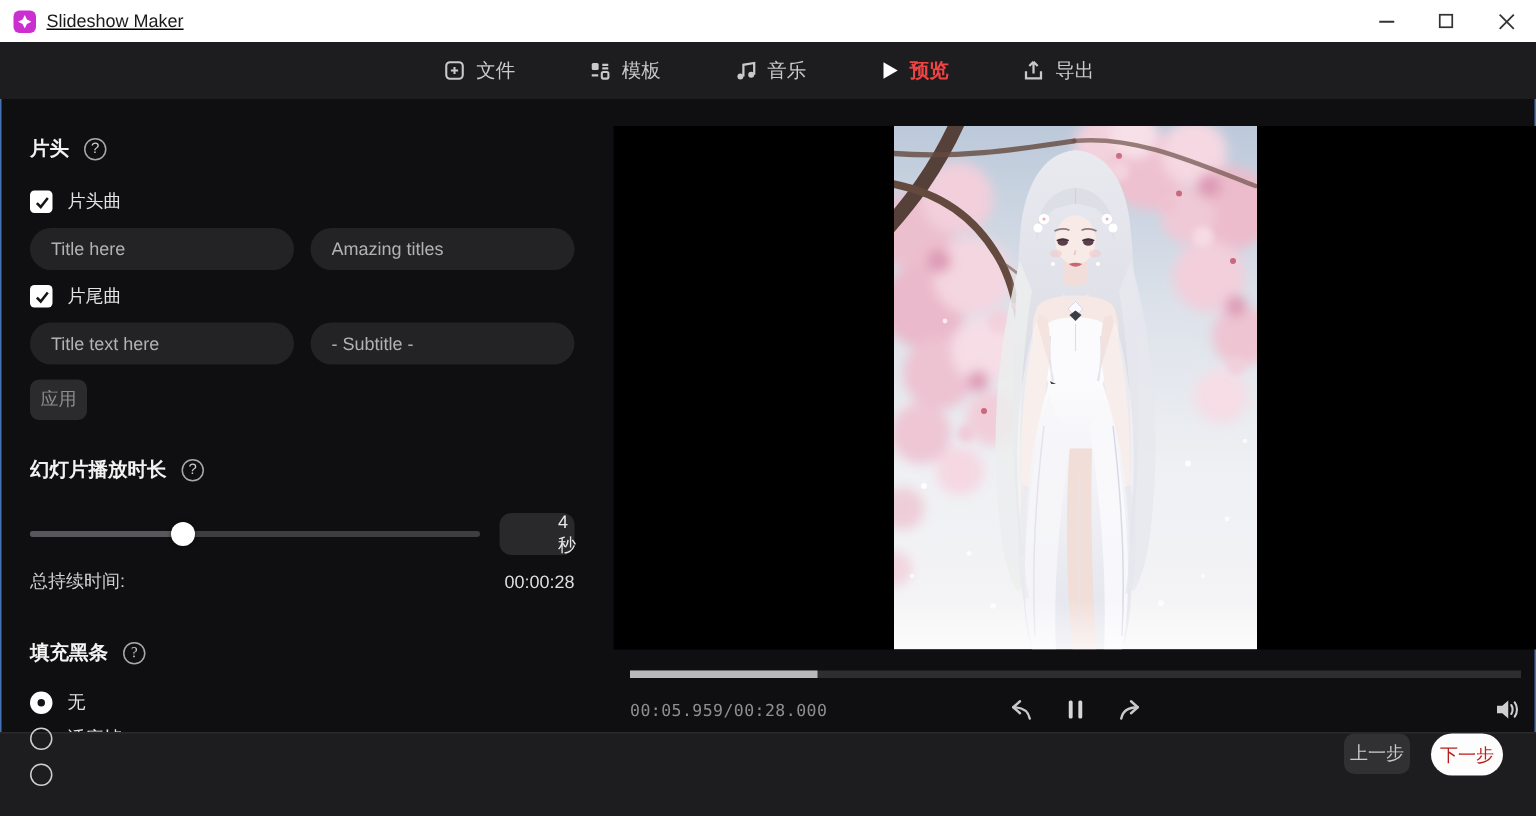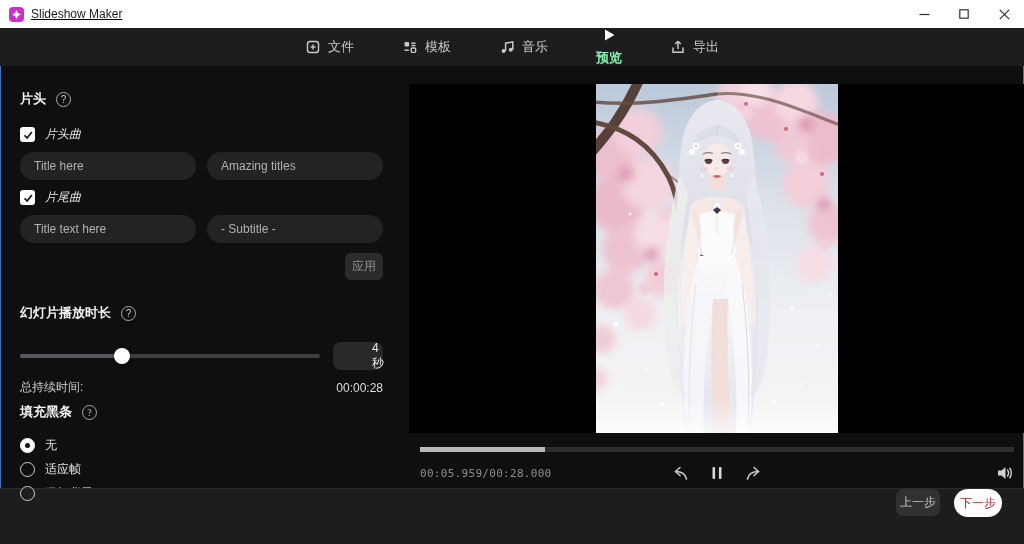--- a/index.html
+++ b/index.html
@@ -14,54 +14,54 @@
   .titlebar-spacer { flex:1; }
   .win-btn { width:40px; height:28px; display:flex; align-items:center; justify-content:center; cursor:default; }
   .win-btn svg { display:block; }
 
   
   .navbar { height:38px; background:#1d1d20; display:flex; align-items:center; justify-content:center; gap:48px; flex:0 0 auto; }
   .nav-item { display:flex; align-items:center; gap:7px; color:#c9c9cb; font-size:13px; cursor:default; }
   .nav-item svg { display:block; }
   .nav-item .stk { stroke:#c9c9cb; }
   .nav-item .fil { fill:#c9c9cb; }
-  .nav-item.active { color:#86efac; font-weight:700;flex-direction:column; }
+  .nav-item.active { color:#ef4444; font-weight:700; }
   .nav-item.active .fil { fill:#ffffff; }
 
   
   .main { flex:1 1 auto; display:flex; min-height:0; }
   .left-panel { width:409px; flex:0 0 auto; padding:24px 20px 0 20px; }
 
   .section-heading { display:flex; align-items:center; gap:10px; margin-bottom:0; }
   .section-heading .h-label { color:#f2f2f2; font-size:13px; font-weight:700; }
   .help-icon { width:15px; height:15px; border:1px solid #a8a8aa; border-radius:50%; color:#c9c9c9; font-size:10px; line-height:13px; text-align:center; display:inline-block; }
 
   .check-row { display:flex; align-items:center; gap:10px; margin-top:18px; }
   .checkbox { width:15px; height:15px; border-radius:3px; background:#ffffff; display:flex; align-items:center; justify-content:center; }
-  .check-row .c-label { color:#e3e3e3; font-size:12px;font-style:italic; }
+  .check-row .c-label { color:#e3e3e3; font-size:12px; }
 
   .input-row { display:flex; gap:11px; margin-top:9px; }
   .text-input { width:176px; height:28px; border-radius:14px; background:#232325; border:none; outline:none; color:#d6d6d6; font-size:12px; padding:0 14px; font-family:"Liberation Sans","DejaVu Sans",sans-serif; }
   .text-input::placeholder { color:#b2b2b4; opacity:1; }
 
-  .apply-row { display:flex; justify-content:flex-end; margin-top:10px; width:363px; }
+  .apply-row { display:flex; justify-content:flex-start; margin-top:10px; width:363px; }
   .apply-btn { width:38px; height:27px; border-radius:6px; background:#2b2b2e; border:none; color:#8e8e90; font-size:12px; cursor:default; }
 
   .duration-heading { margin-top:24px; }
   .slider-row { display:flex; align-items:center; margin-top:20px; width:363px; }
   .slider { position:relative; flex:1; height:16px; cursor:default; }
   .slider-track { position:absolute; top:6px; left:0; right:0; height:4px; border-radius:2px; background:#3e3e41; }
   .slider-fill { position:absolute; top:6px; left:0; height:4px; border-radius:2px; background:#58585c; }
   .slider-thumb { position:absolute; top:0; width:16px; height:16px; border-radius:50%; background:#ffffff; transform:translateX(-50%); box-shadow:0 0 3px rgba(0,0,0,.5); }
   .value-box { width:50px; height:28px; margin-left:13px; border-radius:8px; background:#29292c; color:#e8e8e8; font-size:12px; display:flex; align-items:center; justify-content:center;padding-left:40px; }
   .total-row { display:flex; justify-content:space-between; align-items:center; margin-top:9px; width:363px; }
   .total-label { color:#cfcfcf; font-size:12px; }
   .total-value { color:#dedede; font-size:12px; }
 
-  .blackbars-heading { margin-top:7px;font-family:Liberation Serif, serif; }
+  .blackbars-heading { margin-top:30px;font-family:Liberation Serif, serif; }
   .radio-group { margin-top:16px; display:flex; flex-direction:column; gap:8px; }
   .radio-row { display:flex; align-items:center; gap:10px; height:16px; }
   .radio { width:15px; height:15px; border-radius:50%; border:1.5px solid #cfcfcf; background:transparent; position:relative; }
   .radio-row.selected .radio { background:#ffffff; border-color:#ffffff; }
   .radio-row.selected .radio::after { content:""; position:absolute; left:4px; top:4px; width:5px; height:5px; border-radius:50%; background:#141416; }
   .radio-row .r-label { color:#e3e3e3; font-size:12px; }
 
   
   .right-panel { flex:1 1 auto; display:flex; flex-direction:column; min-width:0; }
   .video-frame { margin-top:18px; height:349px; background:#000; display:flex; justify-content:center; overflow:hidden; flex:0 0 auto; }

